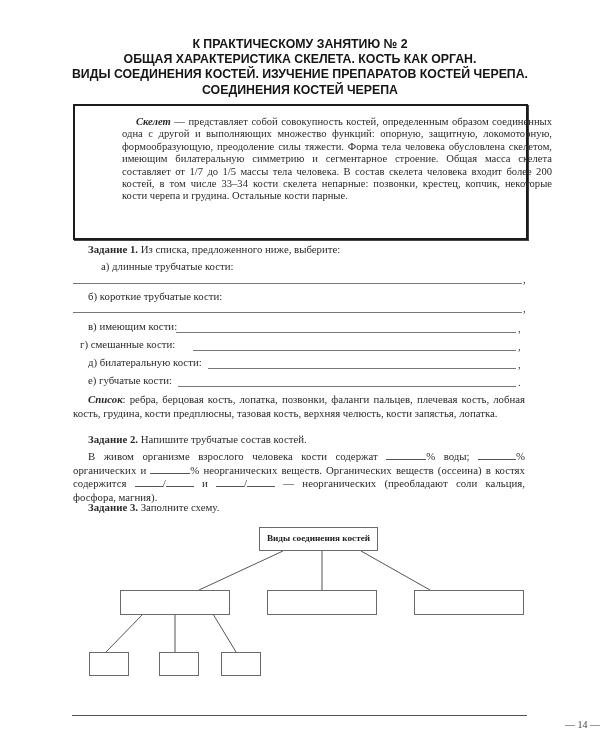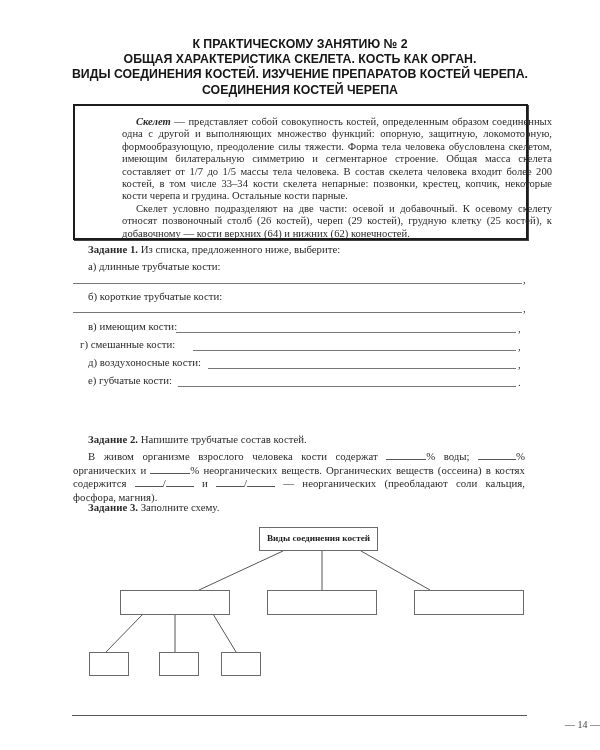--- a/index.html
+++ b/index.html
@@ -46,49 +46,51 @@
   <div class="title">
     <div>К ПРАКТИЧЕСКОМУ ЗАНЯТИЮ № 2</div>
     <div>ОБЩАЯ ХАРАКТЕРИСТИКА СКЕЛЕТА. КОСТЬ КАК ОРГАН.</div>
     <div>ВИДЫ СОЕДИНЕНИЯ КОСТЕЙ. ИЗУЧЕНИЕ ПРЕПАРАТОВ КОСТЕЙ ЧЕРЕПА.</div>
     <div>СОЕДИНЕНИЯ КОСТЕЙ ЧЕРЕПА</div>
   </div>
 
   <div class="info-box"></div>
   <div class="info-text">
     <p><span class="term">Скелет</span><span> — представляет собой совокупность костей, определенным образом соединенных одна с другой и выполняющих множество функций: опорную, защитную, локомоторную, формообразующую, преодоление силы тяжести. Форма тела человека обусловлена скелетом, имеющим билатеральную симметрию и сегментарное строение. Общая масса скелета составляет от 1/7 до 1/5 массы тела человека. В состав скелета человека входит более 200 костей, в том числе 33–34 кости скелета непарные: позвонки, крестец, копчик, некоторые кости черепа и грудина. Остальные кости парные.</span></p>
-    <p>Скелет условно подразделяют на две части: осевой и добавочный. К осевому скелету относят позвоночный столб (26 костей), череп (29 костей), грудную клетку (25 костей), к добавочному — кости верхних (64) и нижних (62) конечностей.</p>
   </div>
 
   <div class="txt" style="left:88px;top:243px;"><span class="bold">Задание 1.</span><span> Из списка, предложенного ниже, выберите:</span></div>
 
-  <div class="txt" style="left:88px;top:260px;">а) длинные трубчатые кости:</div>
+  <div class="txt" style="left:101px;top:260px;">а) длинные трубчатые кости:</div>
   <div class="line" style="left:73px;top:283px;width:449px;"></div>
   <div class="comma" style="left:523px;top:273px;">,</div>
 
   <div class="txt" style="left:88px;top:290px;">б) короткие трубчатые кости:</div>
   <div class="line" style="left:73px;top:312px;width:449px;"></div>
   <div class="comma" style="left:523px;top:302px;">,</div>
 
   <div class="txt" style="left:88px;top:320px;">в) имеющим кости:</div>
   <div class="line" style="left:176px;top:332px;width:340px;"></div>
   <div class="comma" style="left:518px;top:322px;">,</div>
 
   <div class="txt" style="left:80px;top:338px;">г) смешанные кости:</div>
   <div class="line" style="left:193px;top:350px;width:323px;"></div>
   <div class="comma" style="left:518px;top:340px;">,</div>
 
-  <div class="txt" style="left:88px;top:356px;">д) воздухоносные кости:</div>
+  <div class="txt" style="left:88px;top:356px;">д) билатеральную кости:</div>
   <div class="line" style="left:208px;top:368px;width:308px;"></div>
   <div class="comma" style="left:518px;top:358px;">,</div>
 
   <div class="txt" style="left:88px;top:374px;">е) губчатые кости:</div>
   <div class="line" style="left:178px;top:386px;width:338px;"></div>
   <div class="comma" style="left:518px;top:376px;">.</div>
 
+  <div class="para" style="top:393px;">
+    <p><span class="term">Список</span><span>: ребра, берцовая кость, лопатка, позвонки, фаланги пальцев, плечевая кость, лобная кость, грудина, кости предплюсны, тазовая кость, верхняя челюсть, кости запястья, лопатка.</span></p>
+  </div>
 
   <div class="txt" style="left:88px;top:433px;"><span class="bold">Задание 2.</span><span> Напишите трубчатые состав костей.</span></div>
 
   <div class="para" style="top:450px;">
     <p><span>В живом организме взрослого человека кости содержат </span><span class="blank" style="width:40px;"></span><span>% воды; </span><span class="blank" style="width:38px;"></span><span>% органических и </span><span class="blank" style="width:40px;"></span><span>% неорганических веществ. Органических веществ (оссеина) в костях содержится </span><span class="blank" style="width:28px;"></span><span>/</span><span class="blank" style="width:28px;"></span><span> и </span><span class="blank" style="width:28px;"></span><span>/</span><span class="blank" style="width:28px;"></span><span> — неорганических (преобладают соли кальция, фосфора, магния).</span></p>
   </div>
 
   <div class="txt" style="left:88px;top:501px;"><span class="bold">Задание 3.</span><span> Заполните схему.</span></div>
 
   <div class="diagram">

